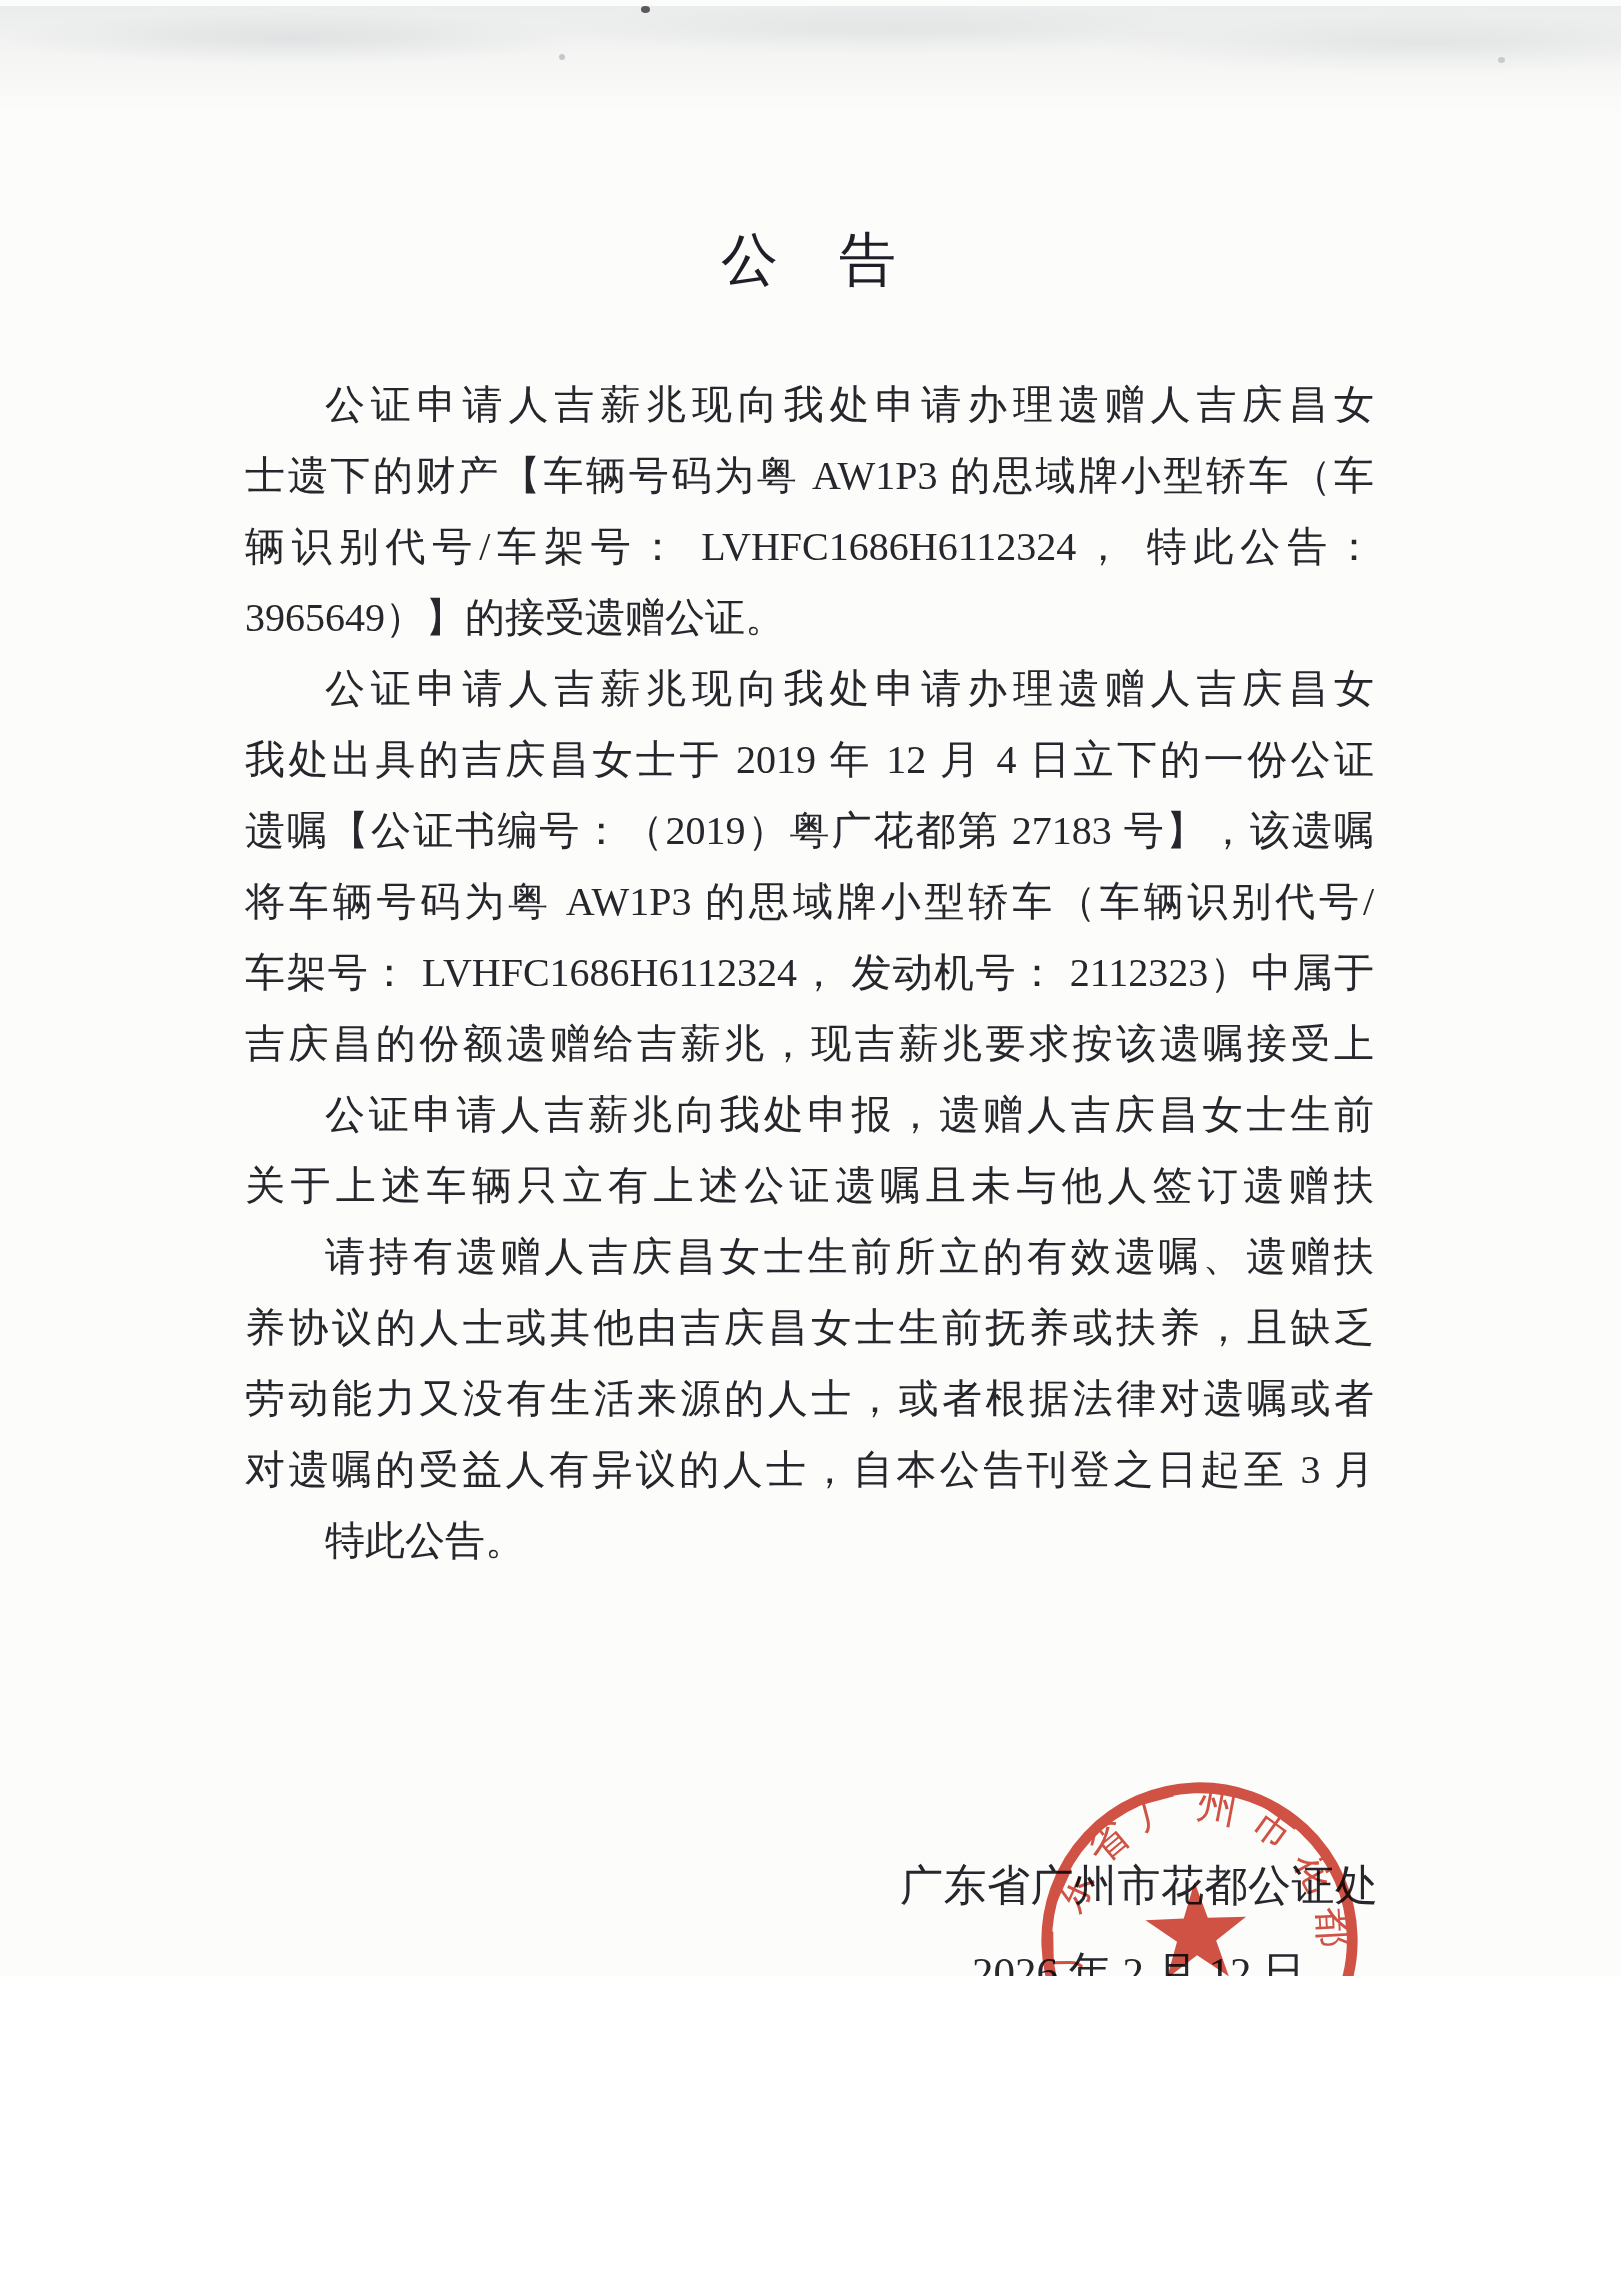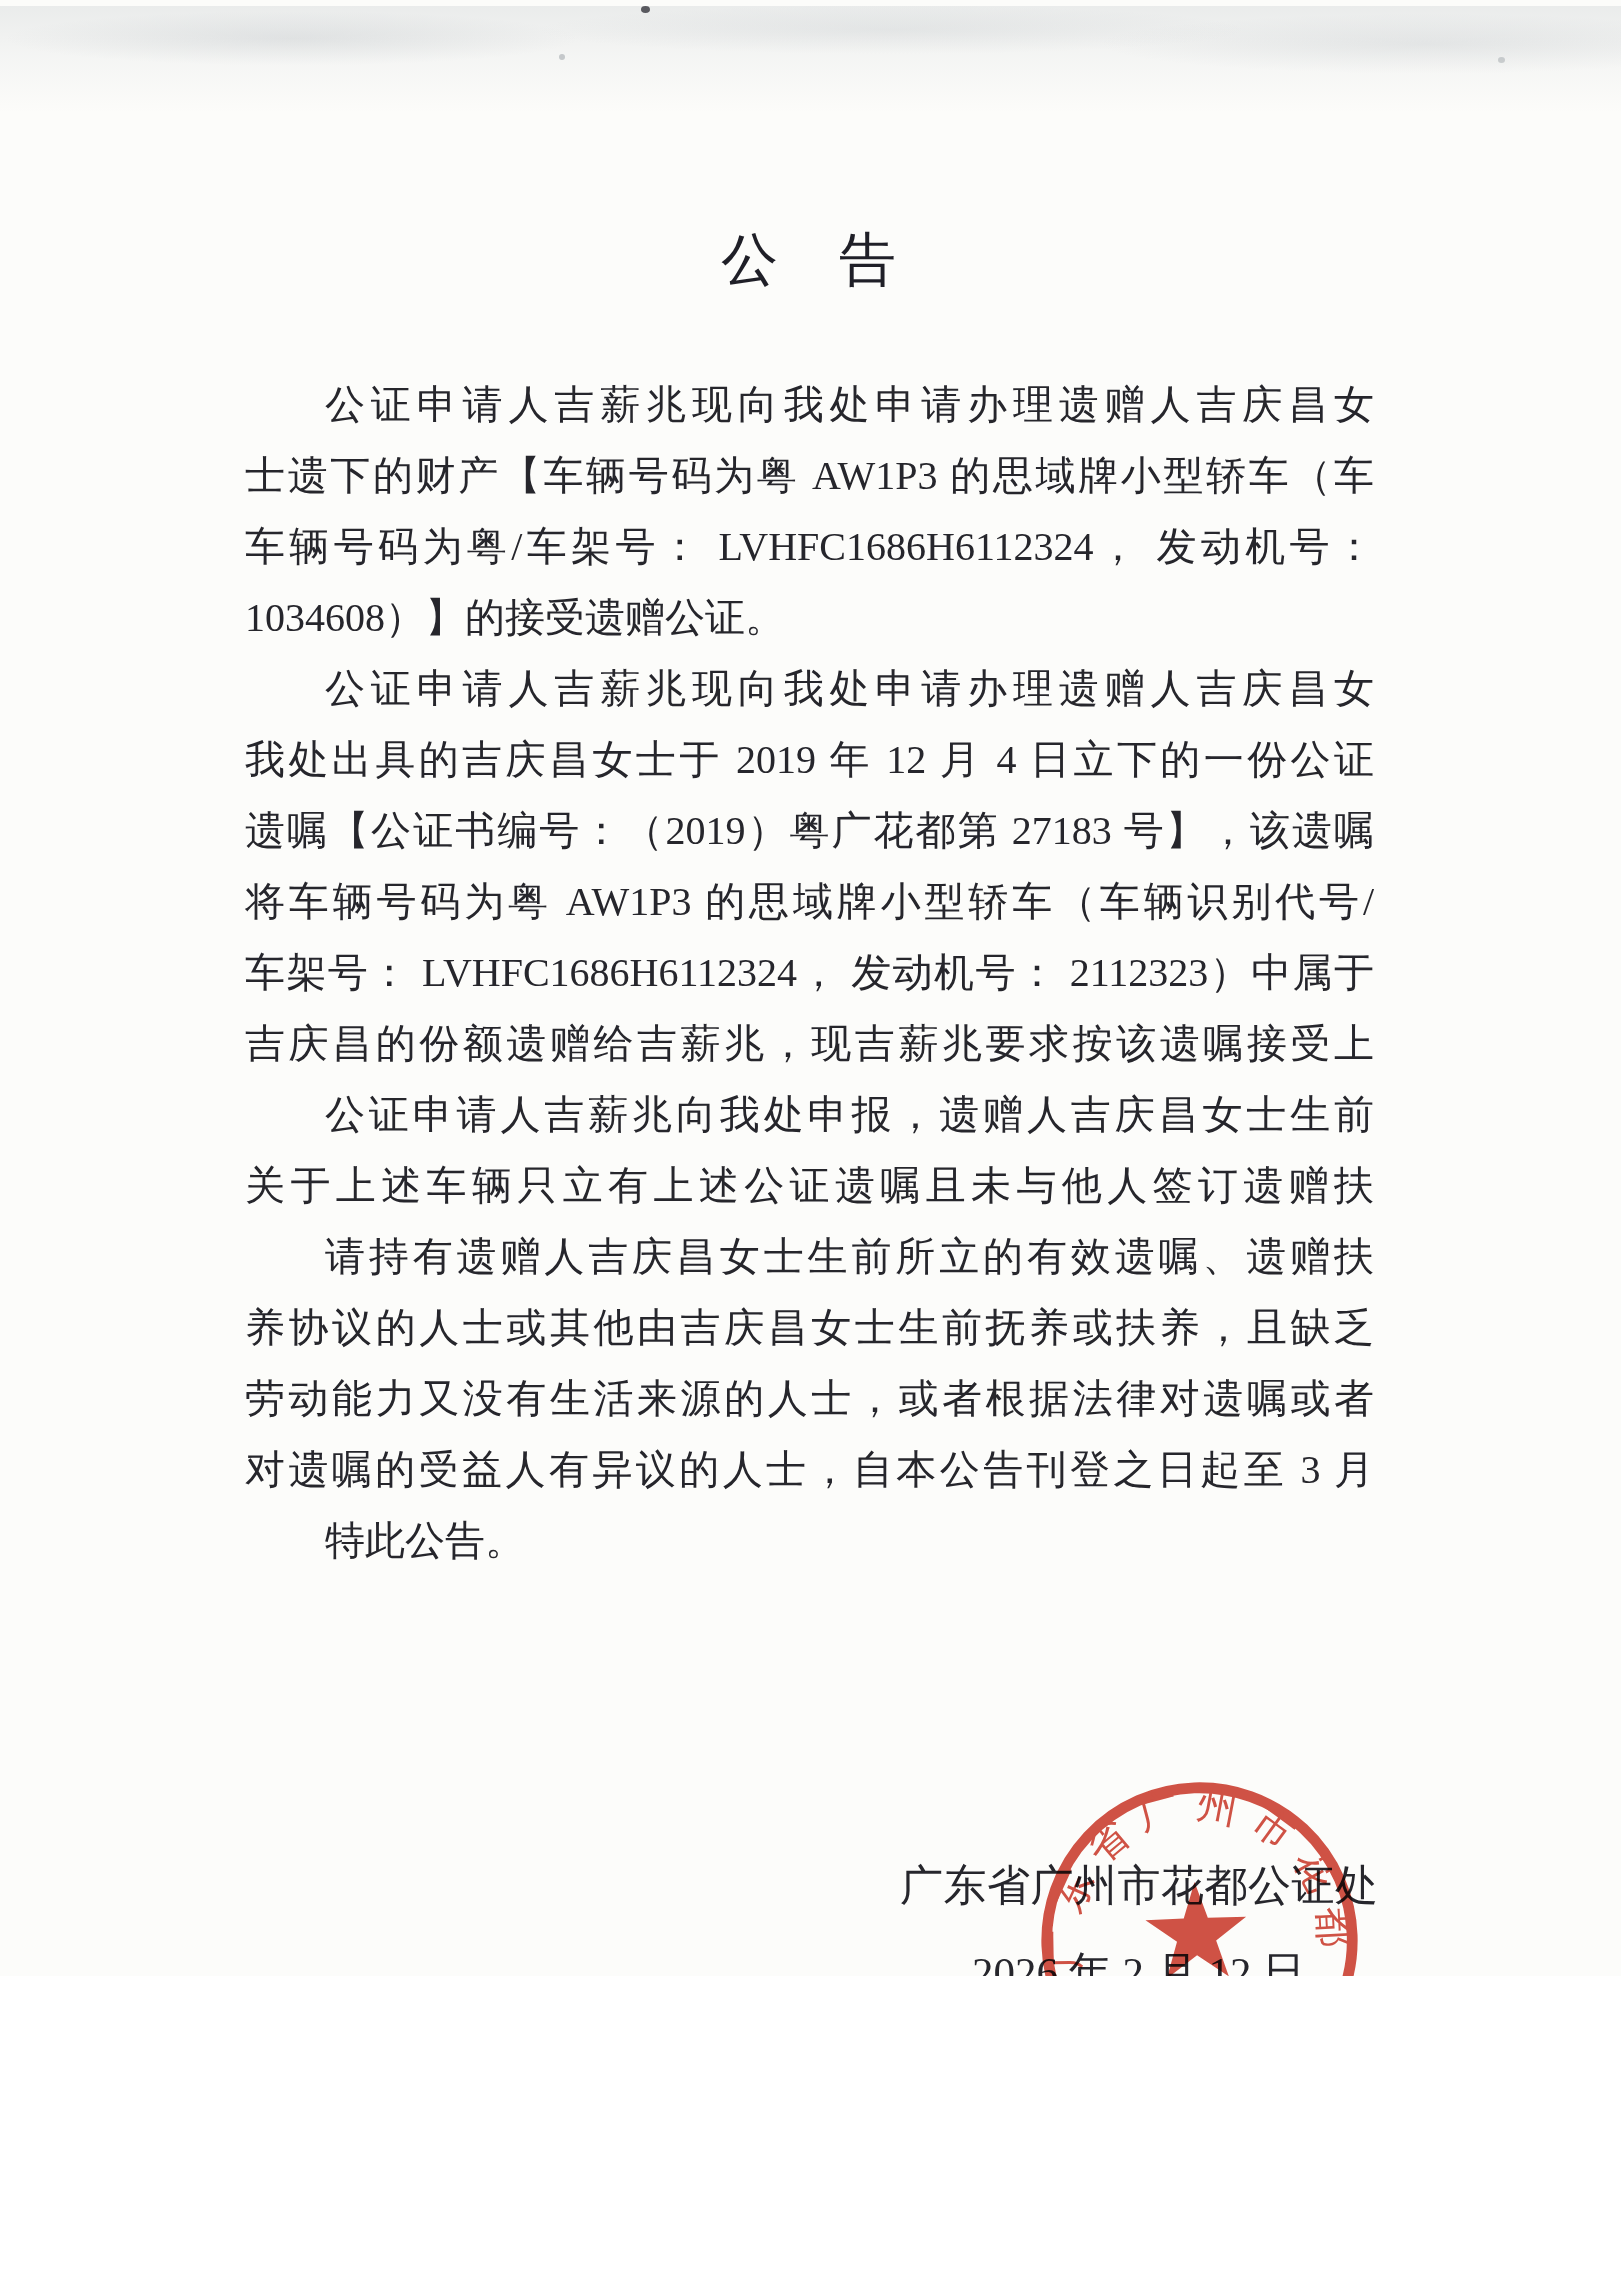--- a/index.html
+++ b/index.html
@@ -90,22 +90,22 @@
   <div class="speck speck-c"></div>
   <div class="smudge-bottom"></div>
   <div class="smudge-corner-bl"></div>
   <div class="smudge-corner-br"></div>
 
   <h1 class="doc-title" style="margin:0; font-weight:normal;">公　告</h1>
 
   <div class="doc-body">
       <div class="line indent jfull">公证申请人吉薪兆现向我处申请办理遗赠人吉庆昌女</div>
       <div class="line jfull">士遗下的财产【车辆号码为粤 AW1P3 的思域牌小型轿车（车</div>
-      <div class="line jfull">车辆号码为粤/车架号： LVHFC1686H6112324， 发动机号：</div>
-      <div class="line">1034608）】的接受遗赠公证。</div>
+      <div class="line jfull">辆识别代号/车架号： LVHFC1686H6112324， 特此公告：</div>
+      <div class="line">3965649）】的接受遗赠公证。</div>
       <div class="line indent jfull">公证申请人吉薪兆现向我处申请办理遗赠人吉庆昌女</div>
       <div class="line jfull">我处出具的吉庆昌女士于 2019 年 12 月 4 日立下的一份公证</div>
       <div class="line jfull">遗嘱【公证书编号：（2019）粤广花都第 27183 号】，该遗嘱</div>
       <div class="line jfull">将车辆号码为粤 AW1P3 的思域牌小型轿车（车辆识别代号/</div>
       <div class="line jfull">车架号： LVHFC1686H6112324， 发动机号： 2112323）中属于</div>
       <div class="line jfull">吉庆昌的份额遗赠给吉薪兆，现吉薪兆要求按该遗嘱接受上</div>
       <div class="line indent jfull">公证申请人吉薪兆向我处申报，遗赠人吉庆昌女士生前</div>
       <div class="line jfull">关于上述车辆只立有上述公证遗嘱且未与他人签订遗赠扶</div>
       <div class="line indent jfull">请持有遗赠人吉庆昌女士生前所立的有效遗嘱、遗赠扶</div>
       <div class="line jfull">养协议的人士或其他由吉庆昌女士生前抚养或扶养，且缺乏</div>

